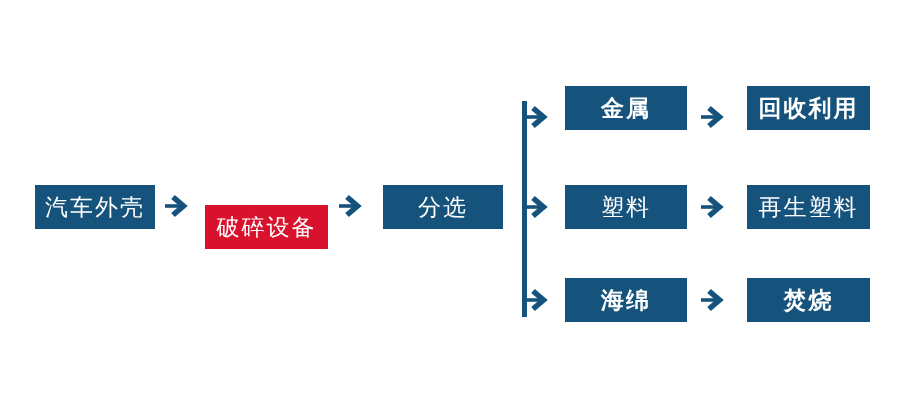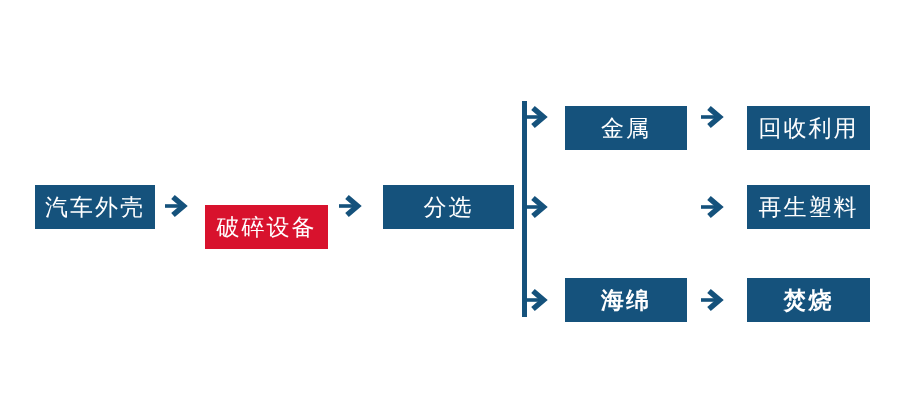--- a/index.html
+++ b/index.html
@@ -22,26 +22,26 @@
     font-size: 23px;
     letter-spacing: 2px;
     white-space: nowrap;
     box-sizing: border-box;
   }
   .node.red { background: var(--red, #D8122D); }
 
   
   .n-source   { left: 35px;  top: 185px; width: 120px; }
   .n-crusher  { left: 205px; top: 185px; width: 123px; margin-top: 20px; }
-  .n-sorting  { left: 383px; top: 185px; width: 131px; }
+  .n-sorting  { left: 383px; top: 185px; width: 120px; }
 
   
   .col-material    { left: 565px; width: 122px; }
   .col-destination { left: 747px; width: 123px; }
-  .row-0 { top: 106px; }
+  .row-0 { top: 86px; font-weight: bold; }
   .row-1 { top: 185px; }
   .row-2 { top: 278px; font-weight: bold; }
 
   .arrow {
     position: absolute;
     width: 28px;
     height: 24px;
   }
   .arrow svg { display: block; width: 28px; height: 24px; }
   .a-main-1 { left: 164px; top: 194px; }
@@ -110,20 +110,23 @@
   <div class="arrow a-branch-2">
     <svg viewBox="0 0 28 24" xmlns="http://www.w3.org/2000/svg">
       <line x1="0" y1="12" x2="17" y2="12" stroke="#15527C" stroke-width="3.6"></line>
       <polyline points="9,3 19.5,12 9,21" fill="none" stroke="#15527C" stroke-width="5.5"></polyline>
     </svg>
   </div>
 
   <div class="node col-material row-0">
     <span>金属</span>
   </div>
+  <div class="node col-material row-1">
+    <span>塑料</span>
+  </div>
   <div class="node col-material row-2">
     <span>海绵</span>
   </div>
 
   <div class="arrow a-dest-0">
     <svg viewBox="0 0 28 24" xmlns="http://www.w3.org/2000/svg">
       <line x1="1" y1="12" x2="17" y2="12" stroke="#15527C" stroke-width="3.6"></line>
       <polyline points="9,3 19.5,12 9,21" fill="none" stroke="#15527C" stroke-width="5.5"></polyline>
     </svg>
   </div>

